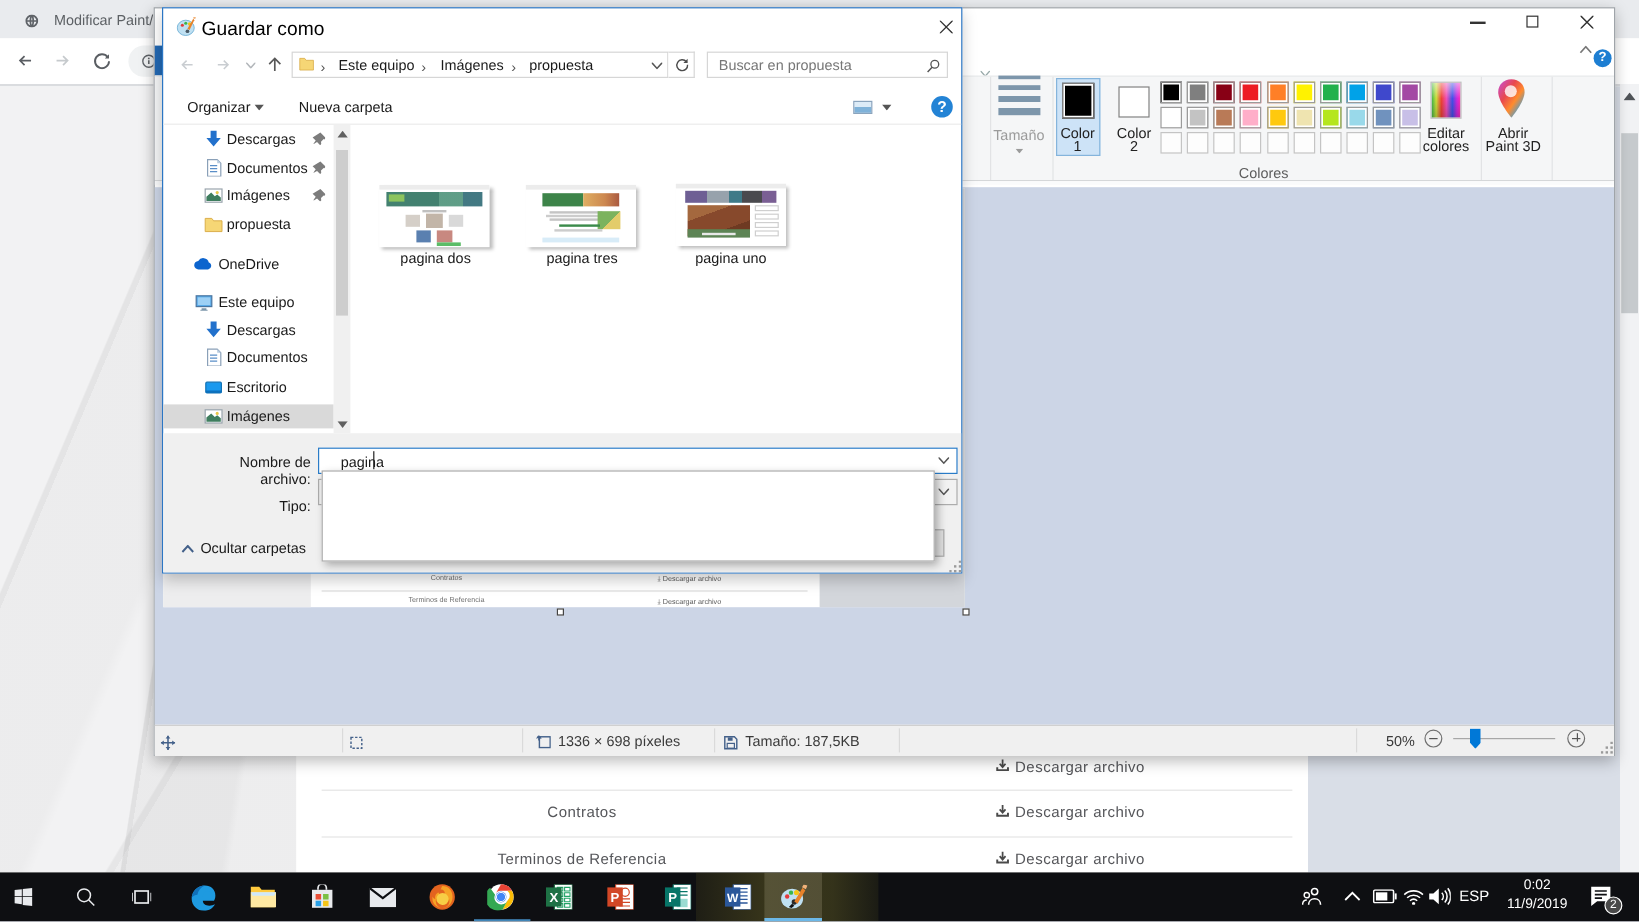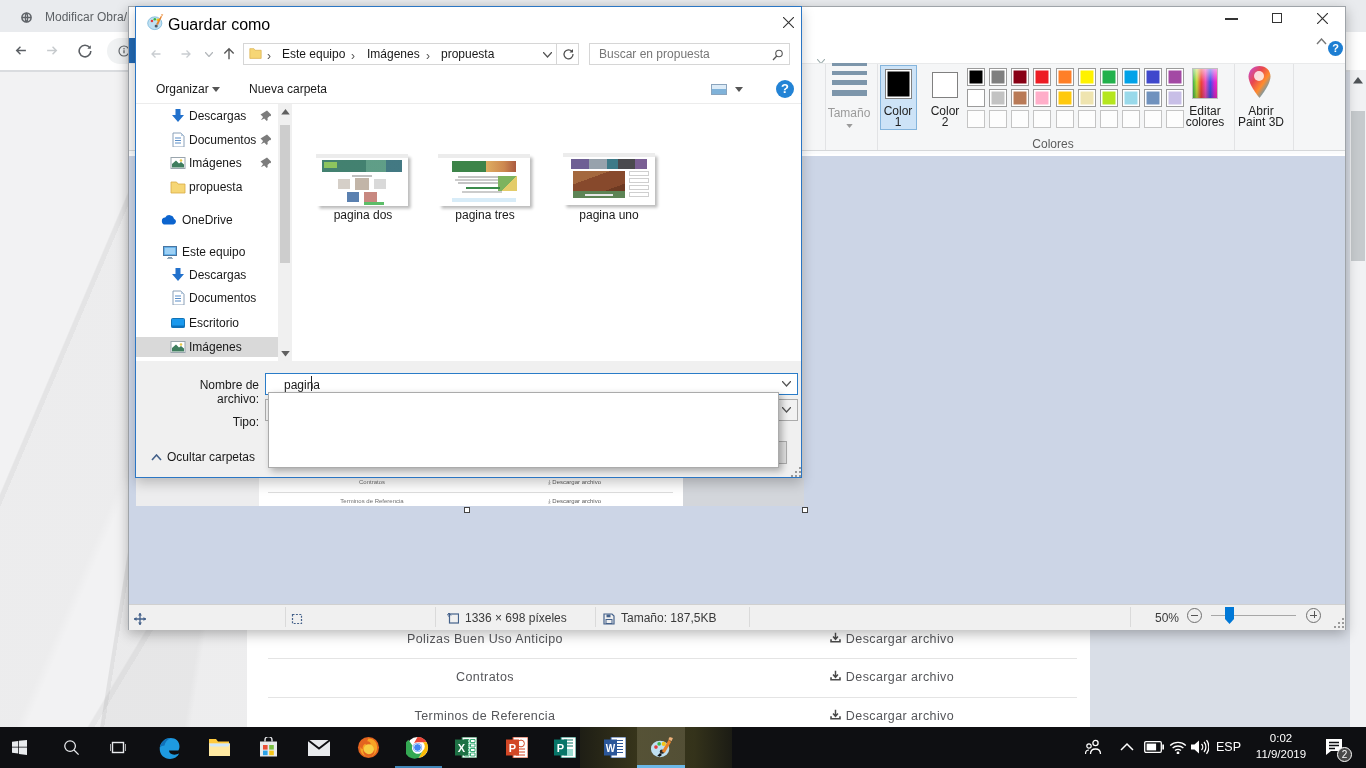--- a/index.html
+++ b/index.html
@@ -57,21 +57,21 @@
 </svg>
 
 <div id="browser" class="abs" style="left:0;top:0;width:1366px;height:727px;">
 
   <div class="abs" style="left:0;top:0;width:1366px;height:32px;background:#e9ebee;"></div>
 
   <svg class="abs" style="left:21px;top:12px;" width="11" height="11" viewBox="0 0 24 24">
     <circle cx="12" cy="12" r="10" fill="none" stroke="#5f6368" stroke-width="3.4"></circle>
     <path d="M2 12h20 M12 2c-3.5 3-3.5 17 0 20 M12 2c3.5 3 3.5 17 0 20" fill="none" stroke="#5f6368" stroke-width="3"></path>
   </svg>
-  <div class="abs" style="left:45px;top:10px;font-size:13px;color:#5d6165;width:84px;overflow:hidden;white-space:nowrap;font-size:12px!important;">Modificar Obra/</div>
+  <div class="abs" style="left:45px;top:10px;font-size:13px;color:#5d6165;width:84px;overflow:hidden;white-space:nowrap;font-size:12px!important;">Modificar Paint/</div>
 
   <div class="abs" style="left:0;top:32px;width:1366px;height:40px;background:#fff;border-bottom:2px solid #dadcdf;"></div>
   <svg class="abs" style="left:14px;top:44px;" width="14" height="13" viewBox="0 0 24 24">
     <path d="M21 12H5 M11 5l-7 7 7 7" fill="none" stroke="#5a5e63" stroke-width="2.6"></path>
   </svg>
   <svg class="abs" style="left:45px;top:44px;" width="14" height="13" viewBox="0 0 24 24">
     <path d="M3 12h16 M13 5l7 7-7 7" fill="none" stroke="#c6cacd" stroke-width="2.6"></path>
   </svg>
   <svg class="abs" style="left:78px;top:44px;" width="14" height="14" viewBox="0 0 24 24">
     <path d="M20 6a10 10 0 1 0 2 6" fill="none" stroke="#5a5e63" stroke-width="2.7"></path>
@@ -94,21 +94,20 @@
 
   <div class="abs" style="left:1090px;top:72px;width:260px;height:655px;background:#d9dee7;"></div>
 
   <div class="abs" style="left:1350px;top:70px;width:16px;height:657px;background:#f1f2f4;"></div>
   <svg class="abs" style="left:1353px;top:77px;" width="10" height="7" viewBox="0 0 10 7">
       <path d="M0 6.5L5 0l5 6.5z" fill="#4f5357"></path>
     </svg>
   <div class="abs" style="left:1351px;top:111px;width:14px;height:150px;background:#c6cacd;"></div>
 
   <div class="abs" style="left:268px;top:630px;width:809px;height:29px;"></div>
-  <div class="abs pgrow" style="left:268px;top:628px;width:434px;text-align:center;font-size:12.5px;color:#55565a;letter-spacing:.4px;line-height:22px;">Polizas Buen Uso Anticipo</div>
   <div class="abs dl" style="left:829px;top:628px;"><svg width="13" height="13" viewBox="0 0 16 16" style="display:inline-block;vertical-align:-2px;">
         <path d="M8 1v7M5 5.5L8 9l3-3.5" stroke="#4a4a4a" stroke-width="1.8" fill="none"></path>
         <path d="M1.5 9v4h13V9h-2v2h-9V9z" fill="#4a4a4a"></path>
       </svg> Descargar archivo</div>
   <div class="abs" style="left:268px;top:658px;width:809px;height:1px;background:#e4e4e4;"></div>
   <div class="abs pgrow" style="left:268px;top:666px;width:434px;text-align:center;font-size:12.5px;color:#55565a;letter-spacing:.4px;line-height:22px;">Contratos</div>
   <div class="abs dl" style="left:829px;top:666px;"><svg width="13" height="13" viewBox="0 0 16 16" style="display:inline-block;vertical-align:-2px;">
         <path d="M8 1v7M5 5.5L8 9l3-3.5" stroke="#4a4a4a" stroke-width="1.8" fill="none"></path>
         <path d="M1.5 9v4h13V9h-2v2h-9V9z" fill="#4a4a4a"></path>
       </svg> Descargar archivo</div>

